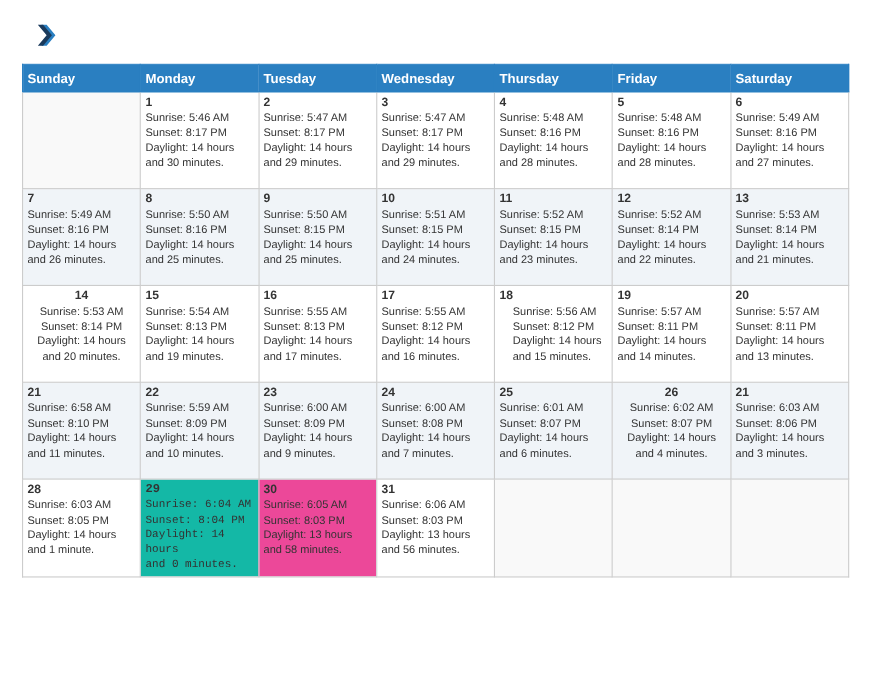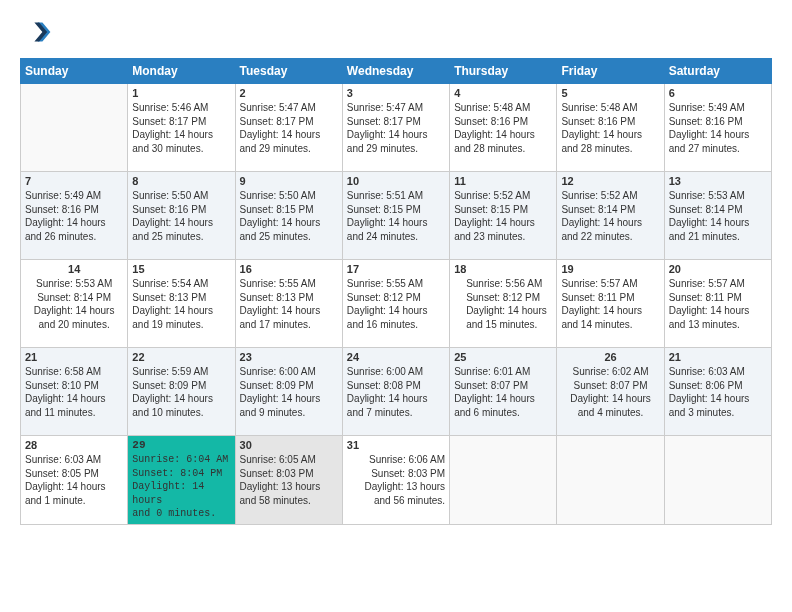--- a/index.html
+++ b/index.html
@@ -328,30 +328,30 @@
 Daylight: 14 hours
 and 1 minute.</div>
           </td>
           <td style="background: #14b8a6; font-family: Liberation Mono, monospace;">
             <span class="day-num">29</span>
             <div class="cell-text" style="white-space: pre-line;">Sunrise: 6:04 AM
 Sunset: 8:04 PM
 Daylight: 14 hours
 and 0 minutes.</div>
           </td>
-          <td style="background: #e5e5e5;">
+          <td style="background: #ec4899;">
             <span class="day-num">30</span>
             <div class="cell-text" style="white-space: pre-line;">Sunrise: 6:05 AM
 Sunset: 8:03 PM
 Daylight: 13 hours
 and 58 minutes.</div>
           </td>
           <td style="background: rgb(255, 255, 255);">
             <span class="day-num">31</span>
-            <div class="cell-text" style="white-space: pre-line; text-align: right;">Sunrise: 6:06 AM
+            <div class="cell-text" style="white-space: pre-line;">Sunrise: 6:06 AM
 Sunset: 8:03 PM
 Daylight: 13 hours
 and 56 minutes.</div>
           </td>
           <td class="empty-cell" style="background: rgb(249, 249, 249);"></td>
           <td class="empty-cell" style="background: rgb(249, 249, 249);"></td>
           <td class="empty-cell" style="background: rgb(249, 249, 249);"></td>
         </tr>
       </tbody>
   </table>

